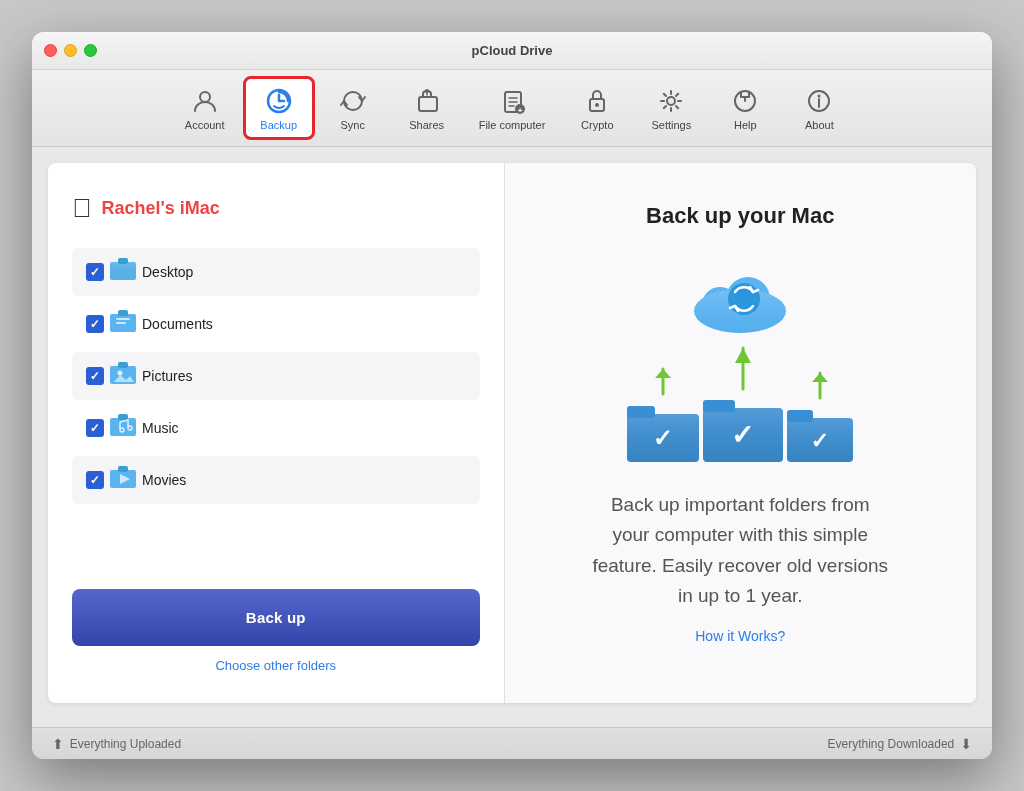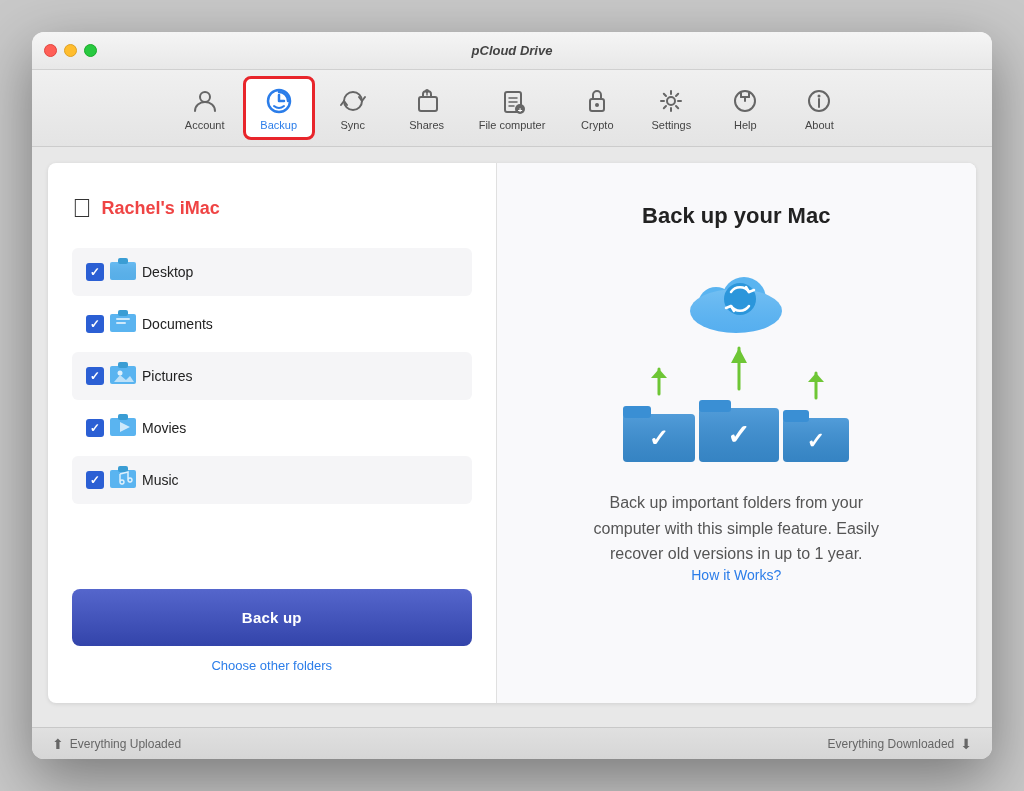--- a/index.html
+++ b/index.html
@@ -19,21 +19,20 @@
       overflow: hidden;
     }
     .titlebar {
       background: linear-gradient(to bottom, #f5f5f5, #e8e8e8);
       height: 38px;
       display: flex;
       align-items: center;
       justify-content: center;
       position: relative;
       border-bottom: 1px solid #d0d0d0;
-      font-style: italic;
     }
     .traffic-lights {
       position: absolute;
       left: 12px;
       display: flex;
       gap: 7px;
       align-items: center;
     }
     .traffic-light {
       width: 13px;
@@ -190,21 +189,21 @@
       letter-spacing: 0.2px;
     }
     .choose-link {
       color: #2b7de9;
       font-size: 13px;
       cursor: pointer;
       text-decoration: none;
     }
     .right-panel {
       flex: 1;
-      padding: 40px 40px;
+      padding: 40px 32px;
       display: flex;
       flex-direction: column;
       align-items: center;
       background: #f9f9fb;
     }
     .right-title {
       font-size: 22px;
       font-weight: 700;
       color: #222;
       margin-bottom: 30px;
@@ -226,24 +225,25 @@
       gap: 4px;
       margin-top: -10px;
     }
     .folder-illus {
       display: flex;
       flex-direction: column;
       align-items: center;
     }
     .right-desc {
       text-align: center;
-      font-size: 16px;
+      font-size: 19px;
       color: #555;
       line-height: 1.6;
       max-width: 300px;
+      margin-bottom: 16px;
     }
     .how-link {
       color: #2b7de9;
       font-size: 14px;
       cursor: pointer;
       text-decoration: none;
     }
     .statusbar {
       background: linear-gradient(to bottom, #e0e0e0, #d6d6d6);
       border-top: 1px solid #c8c8c8;
@@ -439,36 +439,36 @@
             </span>
             <span class="folder-name">Pictures</span>
           </div>
 
           <div class="folder-item">
             <div class="folder-checkbox"></div>
             <span class="folder-icon-wrap">
               <svg width="26" height="22" viewBox="0 0 26 22" fill="none">
                 <rect x="0" y="4" width="26" height="18" rx="2" fill="#5ab4f0"></rect>
                 <rect x="8" y="0" width="10" height="6" rx="2" fill="#3a9dd4"></rect>
-                <polygon points="10,8 10,18 20,13" fill="white" opacity="0.7"></polygon>
+                <path d="M10 8 L10 16 M10 8 L18 6 L18 14 M10 16 A2 2 0 1 1 10 16.01 M18 14 A2 2 0 1 1 18 14.01" stroke="white" stroke-width="1.5" fill="none" opacity="0.8"></path>
               </svg>
             </span>
-            <span class="folder-name">Movies</span>
+            <span class="folder-name">Music</span>
           </div>
 
           <div class="folder-item">
             <div class="folder-checkbox"></div>
             <span class="folder-icon-wrap">
               <svg width="26" height="22" viewBox="0 0 26 22" fill="none">
                 <rect x="0" y="4" width="26" height="18" rx="2" fill="#5ab4f0"></rect>
                 <rect x="8" y="0" width="10" height="6" rx="2" fill="#3a9dd4"></rect>
-                <path d="M10 8 L10 16 M10 8 L18 6 L18 14 M10 16 A2 2 0 1 1 10 16.01 M18 14 A2 2 0 1 1 18 14.01" stroke="white" stroke-width="1.5" fill="none" opacity="0.8"></path>
+                <polygon points="10,8 10,18 20,13" fill="white" opacity="0.7"></polygon>
               </svg>
             </span>
-            <span class="folder-name">Music</span>
+            <span class="folder-name">Movies</span>
           </div>
         </div>
         <div class="backup-btn-wrap">
           <button class="backup-btn">Back up</button>
           <a class="choose-link">Choose other folders</a>
         </div>
       </div>
 
       <div class="right-panel">
         <div class="right-title">Back up your Mac</div>

